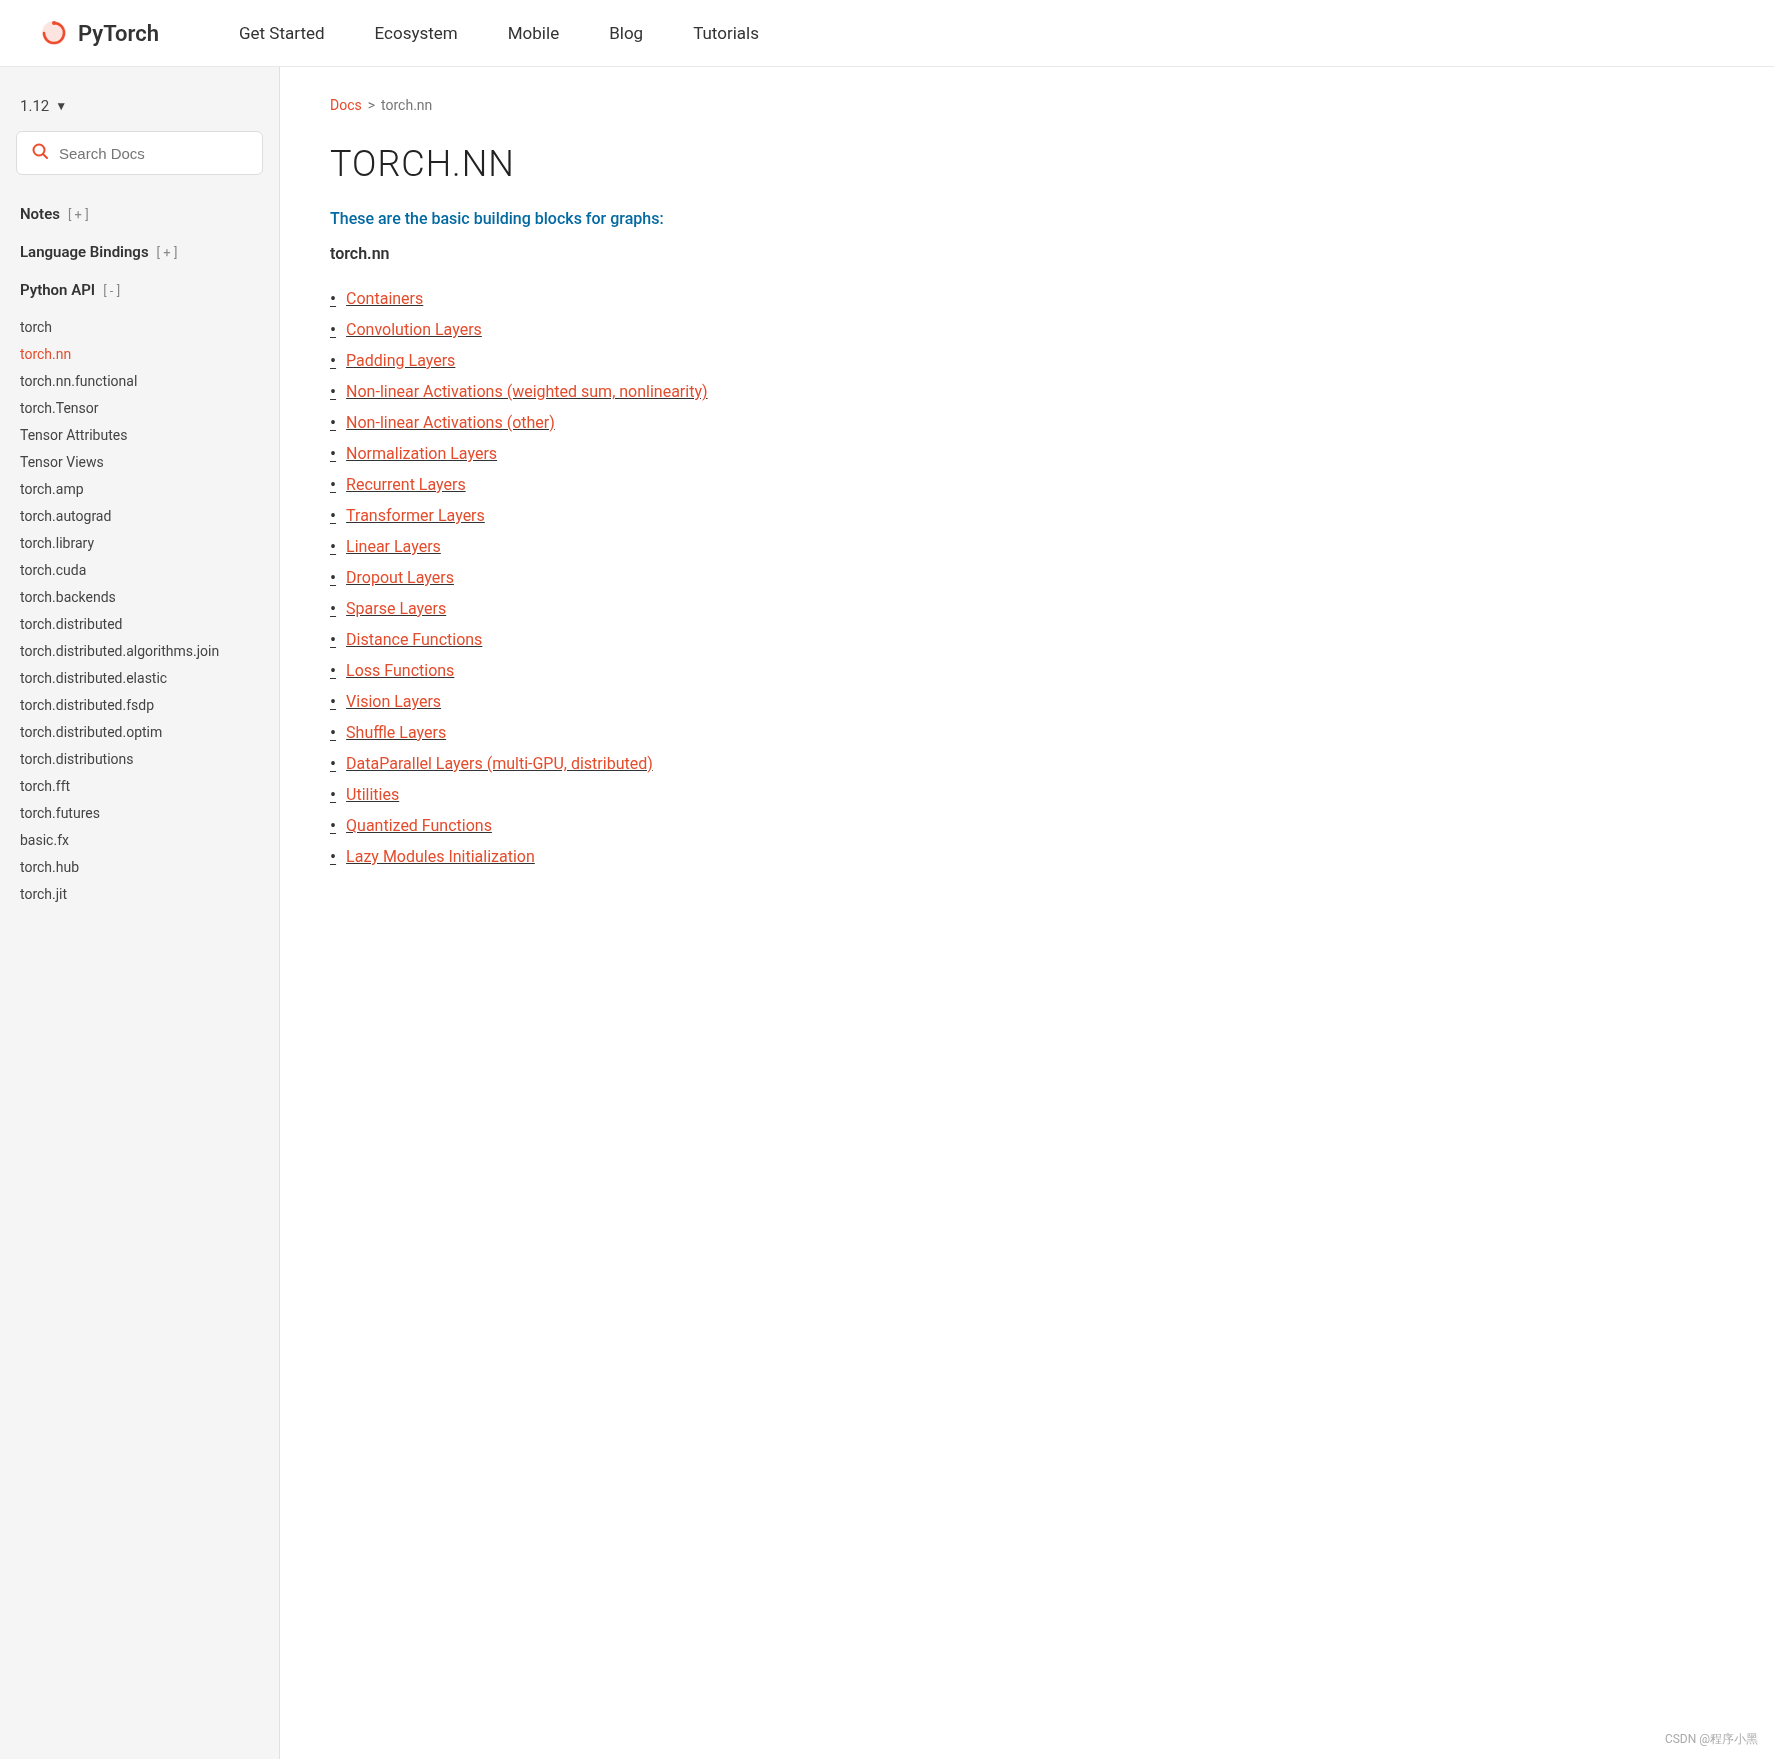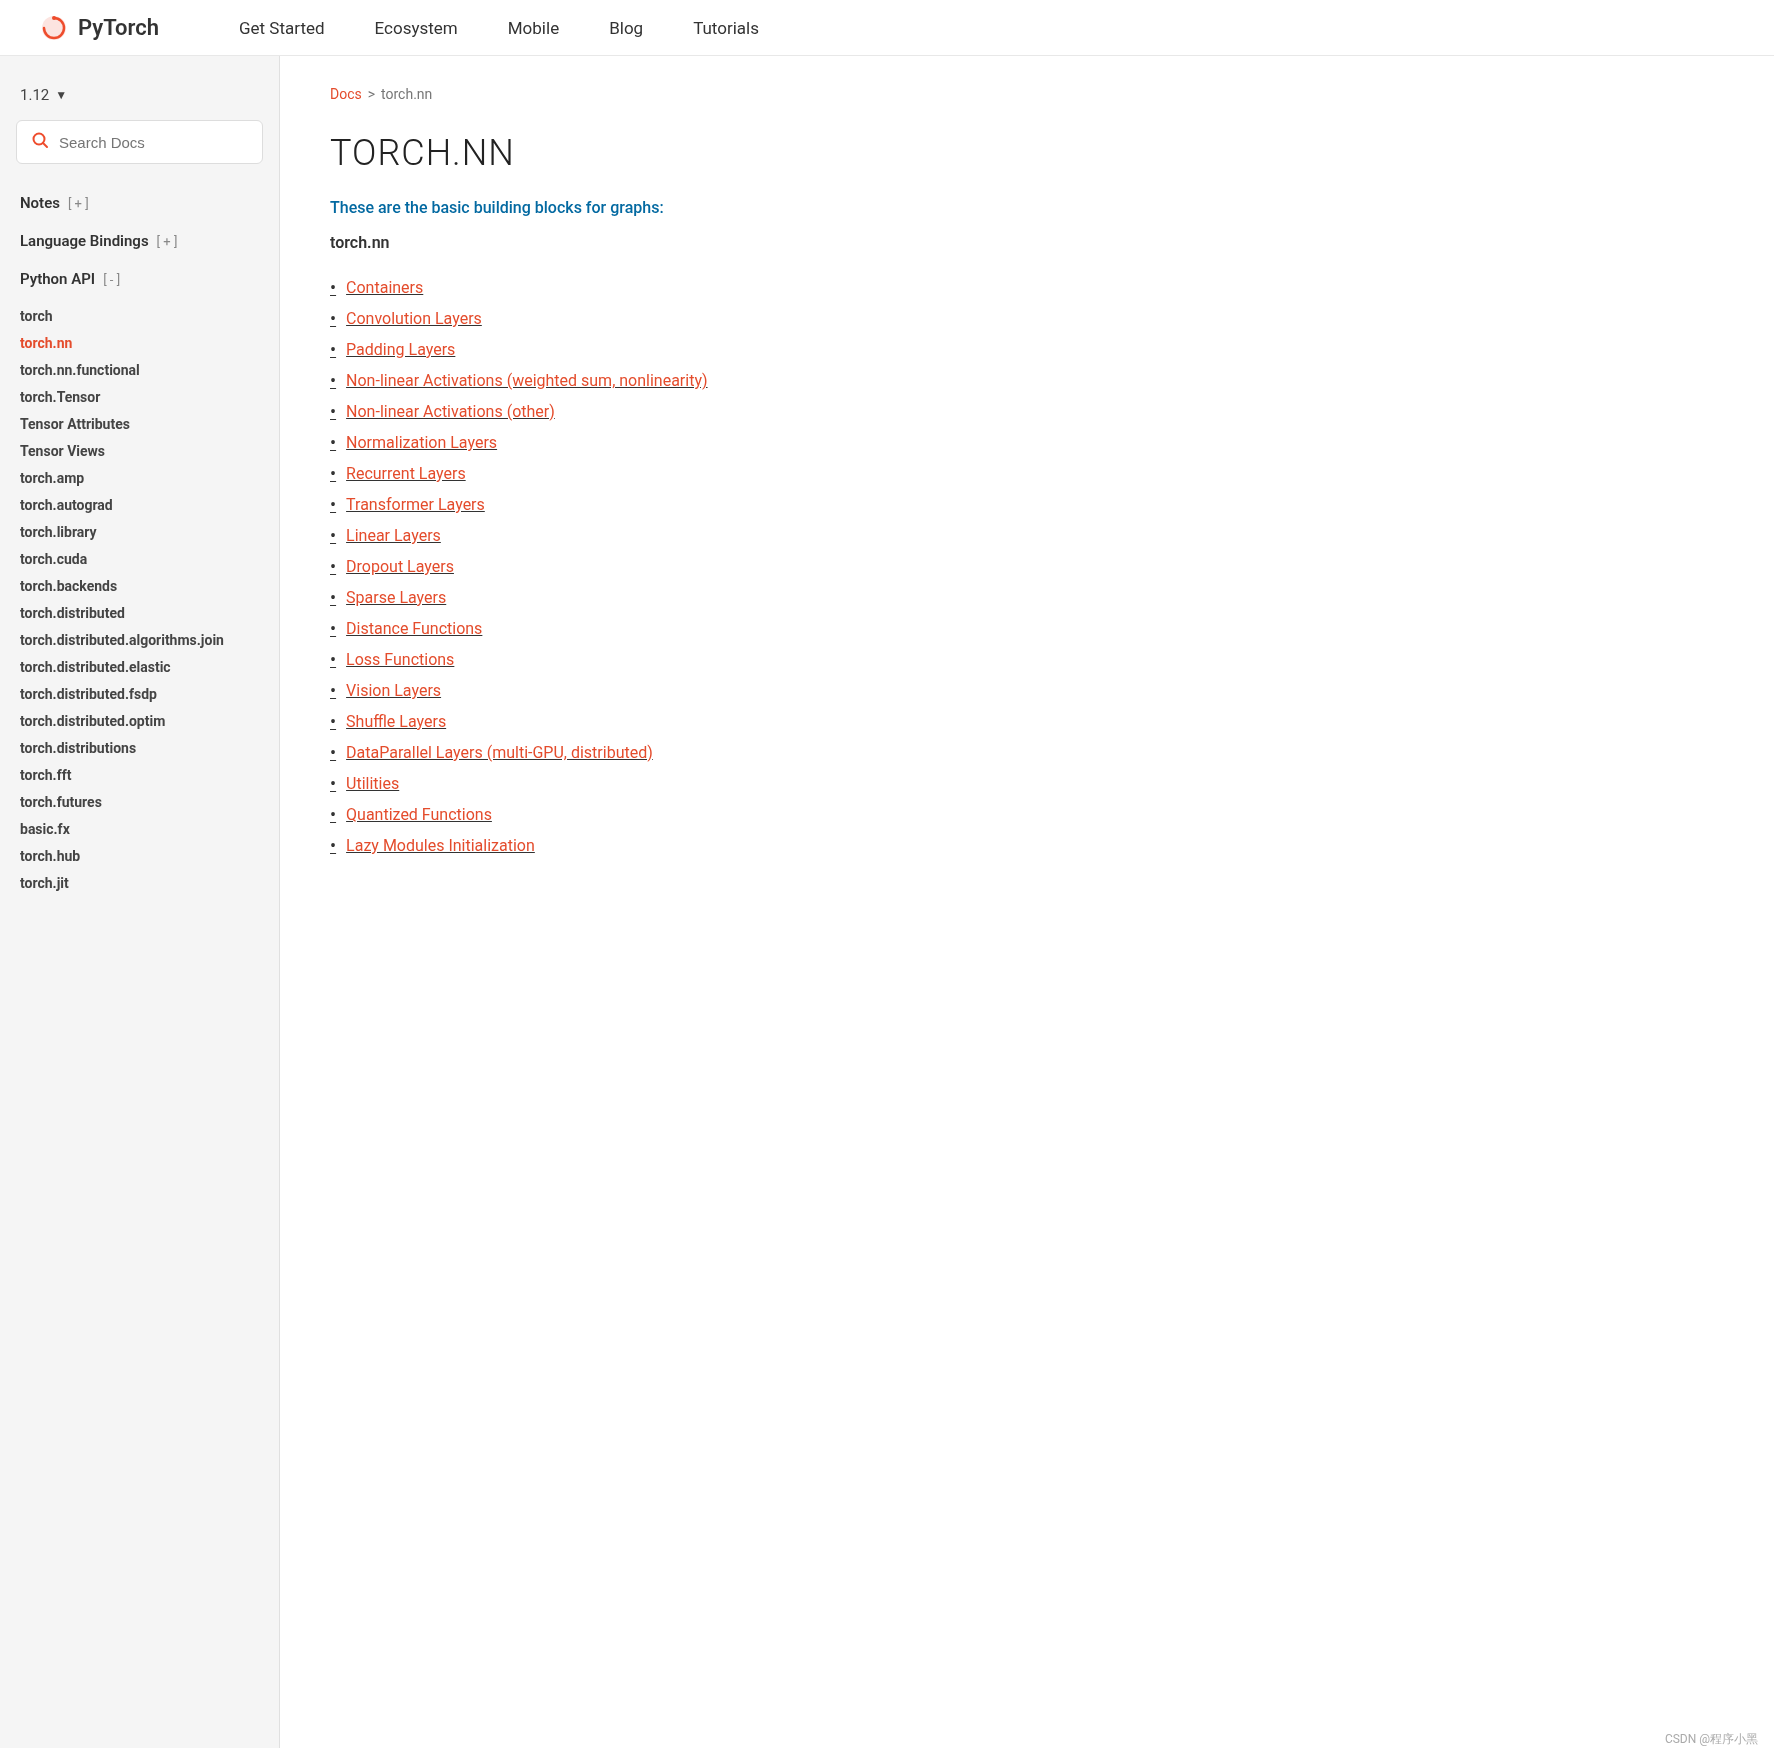--- a/index.html
+++ b/index.html
@@ -3,21 +3,21 @@
   <meta charset="utf-8">
   <style>
     * { box-sizing: border-box; margin: 0; padding: 0; }
     body { font-family: -apple-system, BlinkMacSystemFont, 'Segoe UI', Roboto, sans-serif; background: #fff; color: #333; }
 
     
     .header {
       display: flex;
       align-items: center;
       padding: 16px 40px;
-      height: 56px;
+      height: 67px;
       background: #fff;
       border-bottom: 1px solid #e8e8e8;
     }
     .logo {
       display: flex;
       align-items: center;
       gap: 10px;
       margin-right: 80px;
       text-decoration: none;
     }
@@ -109,21 +109,20 @@
       padding: 4px 0 0 0;
       list-style: none;
     }
     .sidebar-nav li {
       padding: 4px 20px;
     }
     .sidebar-nav a {
       text-decoration: none;
       font-size: 14px;
       color: #444;
-      font-weight: bold;
     }
     .sidebar-nav a.active {
       color: #e44c2c;
     }
 
     
     .main {
       flex: 1;
       padding: 30px 50px 60px;
       max-width: 900px;

